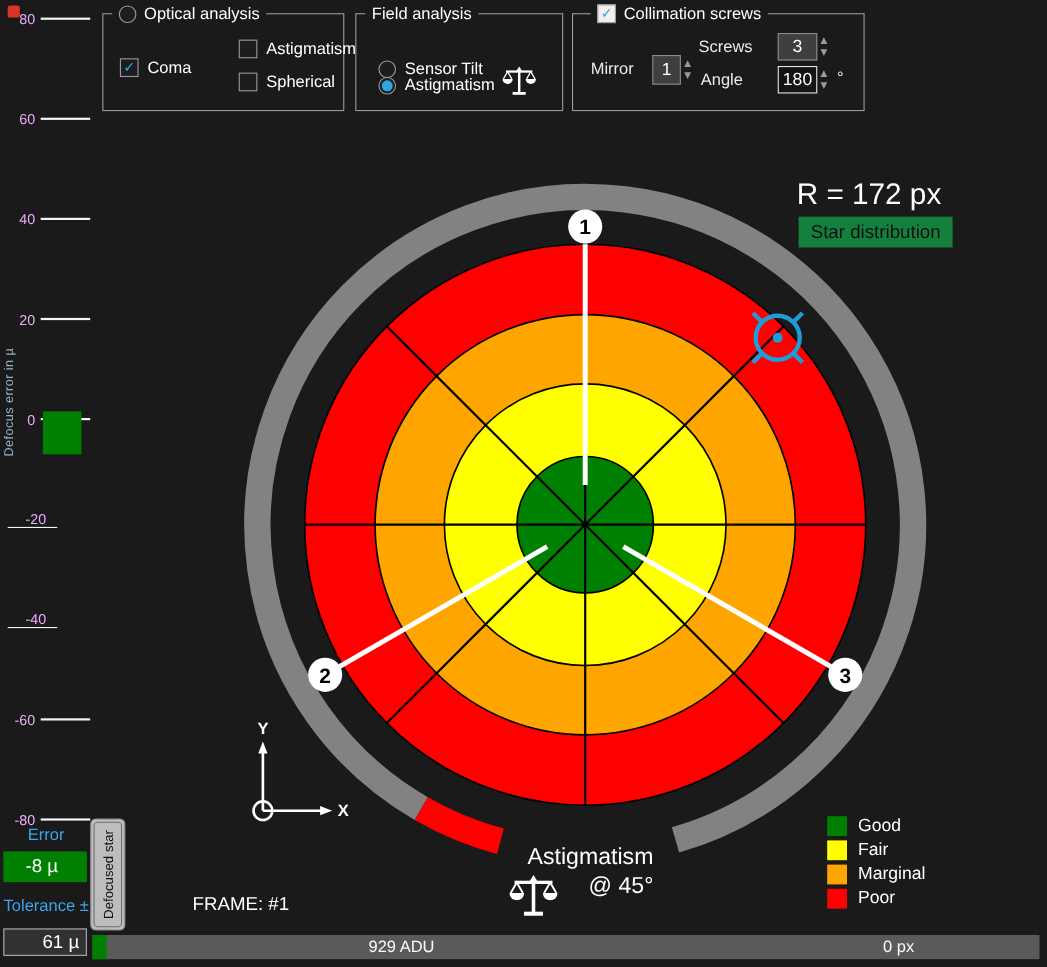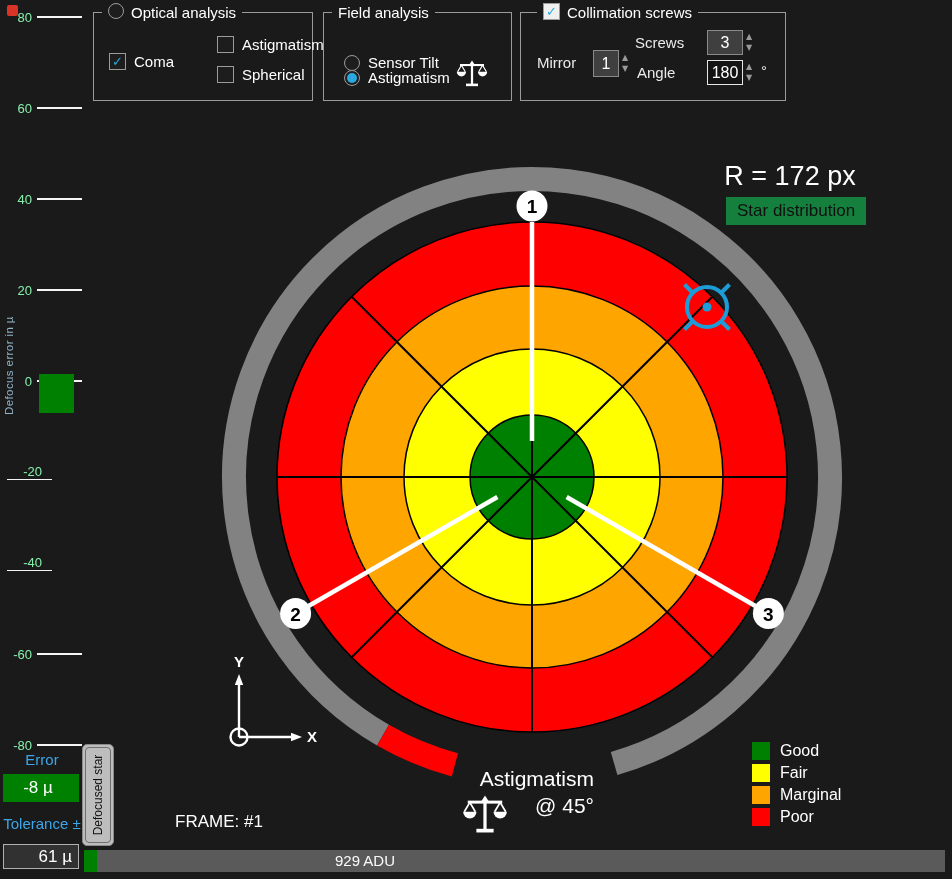--- a/index.html
+++ b/index.html
@@ -2,41 +2,41 @@
 <html><head>
 <meta charset="utf-8">
 <style>
   html,body{margin:0;padding:0;background:#111;}
   #app{position:relative;width:952px;height:879px;background:#1a1a1a;overflow:hidden;
        font-family:"Liberation Sans","DejaVu Sans",sans-serif;color:#fff;
        -webkit-font-smoothing:antialiased;}
   .abs{position:absolute;}
   
   .groupbox{position:absolute;border:1px solid #9b9b9b;height:87px;top:12px;}
-  .gb-title{position:absolute;top:-10px;display:flex;align-items:flex-start;gap:7px;
+  .gb-title{position:absolute;top:-10px;display:flex;align-items:center;gap:7px;
             background:#1a1a1a;padding:0 6px;font-size:15px;line-height:19px;white-space:nowrap;}
   .row{position:absolute;display:flex;align-items:center;gap:8px;font-size:15px;white-space:nowrap;}
   .checkbox{width:15px;height:15px;border:1px solid #9b9b9b;background:#1d1d1d;display:inline-flex;
             align-items:center;justify-content:center;flex:0 0 auto;}
   .checkbox.checked::after{content:"✓";color:#2aa9e0;font:bold 13px/13px "DejaVu Sans",sans-serif;}
   .checkbox.light{background:#f0f0f0;}
   .radio{width:14px;height:14px;border:1px solid #9b9b9b;border-radius:50%;background:#1d1d1d;
          display:inline-flex;align-items:center;justify-content:center;flex:0 0 auto;}
   .radio.selected::after{content:"";width:10px;height:10px;border-radius:50%;background:#2aa9e0;}
   .spin{position:absolute;display:flex;align-items:stretch;gap:3px;}
   .spin-box{background:#3f3f3f;border:1px solid #8a8a8a;color:#fff;font-size:16px;
             display:flex;align-items:center;justify-content:center;}
   .spin-box.focus{background:#141414;border-color:#e6e6e6;}
   .spin-arrows{display:flex;flex-direction:column;justify-content:center;gap:3px;}
   .spin-arrows span{font-size:8px;line-height:8px;color:#9a9a9a;font-family:"DejaVu Sans",sans-serif;}
   .fieldlabel{position:absolute;font-size:15px;color:#eaeaea;white-space:nowrap;}
   
   #ruler{position:absolute;left:2px;top:8px;width:90px;height:748px;}
   .tick{position:absolute;left:0;display:flex;align-items:center;height:16px;}
-  .tick-label{width:30px;text-align:right;font-size:13px;color:#86efac;}
+  .tick-label{width:30px;text-align:right;font-size:13px;color:#f0abfc;}
   .tick-line{width:45px;height:2px;background:#f5f5f5;margin-left:5px;}
   #defocus-bar{position:absolute;left:39px;top:374px;width:35px;height:39px;}
   #axis-label{position:absolute;left:3px;top:415px;transform-origin:0 0;transform:rotate(-90deg);
               font-size:11.5px;color:#8fb3c7;white-space:nowrap;letter-spacing:.4px;}
   
   #r-label{position:absolute;left:700px;top:161px;width:180px;text-align:center;font-size:27px;color:#fff;}
   #star-btn{position:absolute;left:726px;top:197px;color:#101010;font-size:17px;padding:4px 11px;cursor:default;}
   
   #legend{position:absolute;left:752px;top:742px;}
   .legend-row{display:flex;gap:10px;margin-bottom:4px;height:18px;}
@@ -295,15 +295,16 @@
   <div id="tol-label" style="color: rgb(59, 167, 234);">Tolerance ±</div>
   <div id="tol-box">61 µ</div>
 
   <div id="flyout-tab">
     <span>Defocused star</span>
   </div>
 
   <div id="statusbar">
     <div class="fill" style="background: rgb(0, 128, 0);"></div>
     <span class="sb-text" id="adu-text">929 ADU</span>
+    <span class="sb-text" id="px-text">0 px</span>
   </div>
 
 </div>
 
 </body></html>

